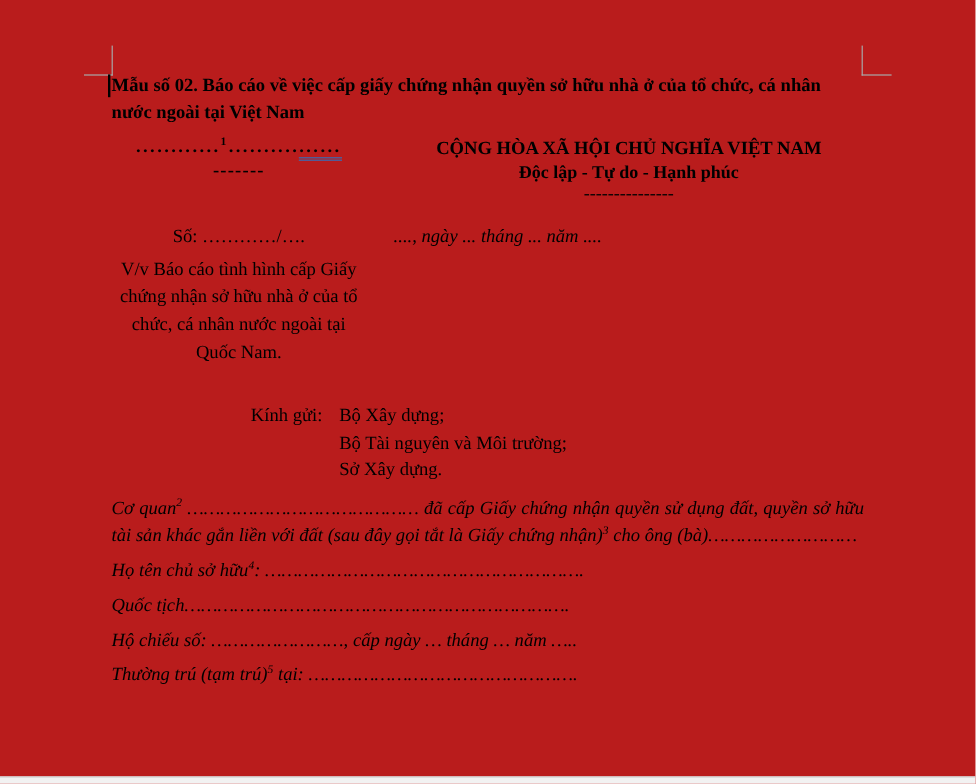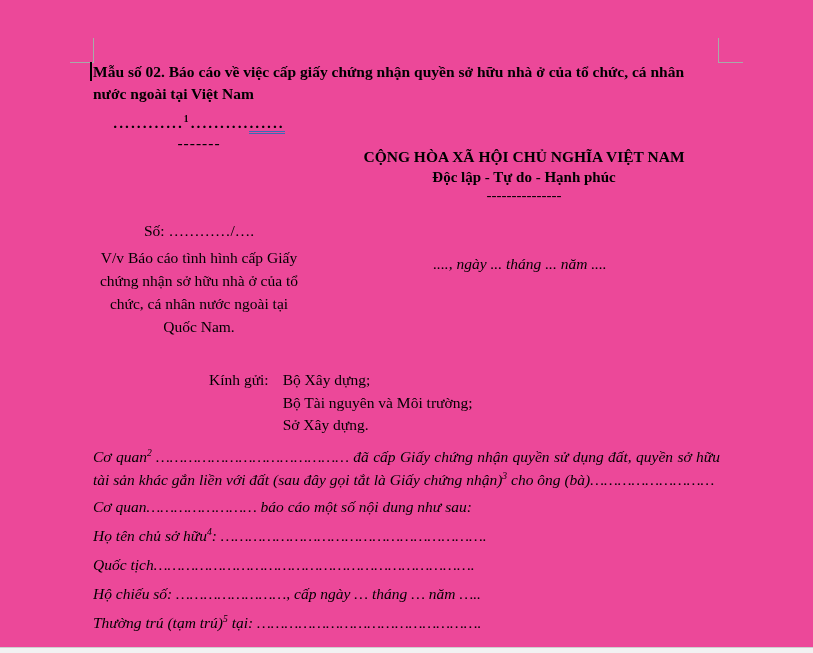--- a/index.html
+++ b/index.html
@@ -6,21 +6,21 @@
     margin: 0; padding: 0;
     width: 813px; height: 653px;
     overflow: hidden;
     background: #ffffff;
     font-family: "Liberation Serif", "DejaVu Serif", serif;
     color: #000;
   }
   .page {
     position: relative;
     width: 813px; height: 653px;
-    background: #ec4899;
+    background: #b91c1c;
   }
   
   .crop { position: absolute; }
   .crop-tl {
     left: 70px; top: 38px; width: 23px; height: 24px;
     border-right: 1px solid #a9a9a9;
     border-bottom: 1px solid #a9a9a9;
   }
   .crop-tr {
     left: 718px; top: 38px; width: 24px; height: 24px;
@@ -32,34 +32,34 @@
     width: 2px; height: 19px; background: #000;
   }
   .content {
     position: absolute; left: 93px; top: 61px; width: 627px;
     font-size: 15.5px;
   }
   .doc-title { font-weight: bold; line-height: 21.5px; }
 
   .hdr-row { display: flex; justify-content: space-between; margin-top: 9px; }
   .col-left { width: 212px; text-align: center; }
-  .col-right { width: 392px; text-align: center; margin-top: 33px; }
+  .col-right { width: 392px; text-align: center; }
 
   .issuer-dots { font-weight: bold; line-height: 20px; letter-spacing: 2px; }
   .grammar-flag { border-bottom: 3px double var(--grammar-blue, #3a6cb5); }
   .issuer-sep { font-weight: bold; line-height: 19px; letter-spacing: 1px; }
 
   .country { font-weight: bold; font-size: 15.5px; line-height: 21px; white-space: nowrap; }
   .motto { font-weight: bold; font-size: 15px; line-height: 21px; }
   .motto-sep { line-height: 15px; font-size: 15px; }
 
   .meta-row { display: flex; justify-content: space-between; margin-top: 17px; }
   .doc-number { line-height: 21px; }
   .subject { margin-top: 5px; line-height: 23px; padding: 0 2px; }
-  .date-line { font-style: italic; text-align: center; padding-right: 8px; line-height: 21px; }
+  .date-line { font-style: italic; text-align: left; padding-right: 8px; line-height: 21px; }
 
   .recipients { display: flex; margin-top: 31px; margin-left: 116px; line-height: 22.5px; }
   .recipients-label { margin-right: 14px; white-space: nowrap; }
   .recipients-list { text-align: left; }
 
   .para { line-height: 23px; font-style: italic; }
   .p1 { margin-top: 8px; text-align: justify; }
   .p2 { margin-top: 4px; }
   .form-line { margin-top: 7px; line-height: 22px; white-space: nowrap; overflow: hidden; }
 
@@ -109,21 +109,20 @@
       <div class="recipients-label">Kính gửi:</div>
       <div class="recipients-list">
         <div>Bộ Xây dựng;</div>
         <div>Bộ Tài nguyên và Môi trường;</div>
         <div>Sở Xây dựng.</div>
       </div>
     </div>
 
     <div class="para p1"><span>Cơ quan</span><sup>2</sup><span> …………………………………… đã cấp Giấy chứng nhận quyền sử dụng đất, quyền sở hữu tài sản khác gắn liền với đất (sau đây gọi tắt là Giấy chứng nhận)</span><sup>3</sup><span> cho ông (bà)………………………</span></div>
 
-    <div class="para p2">Cơ quan…………………… báo cáo một số nội dung như sau:</div>
 
     <div class="para form-line"><span>Họ tên chủ sở hữu</span><sup>4</sup><span>: ………………………………………………….</span></div>
 
     <div class="para form-line">Quốc tịch…………………………………………………………….</div>
 
     <div class="para form-line">Hộ chiếu số: ……………………, cấp ngày … tháng … năm …..</div>
 
 
     <div class="para form-line"><span>Thường trú (tạm trú)</span><sup>5</sup><span> tại: ………………………………………….</span></div>
 

